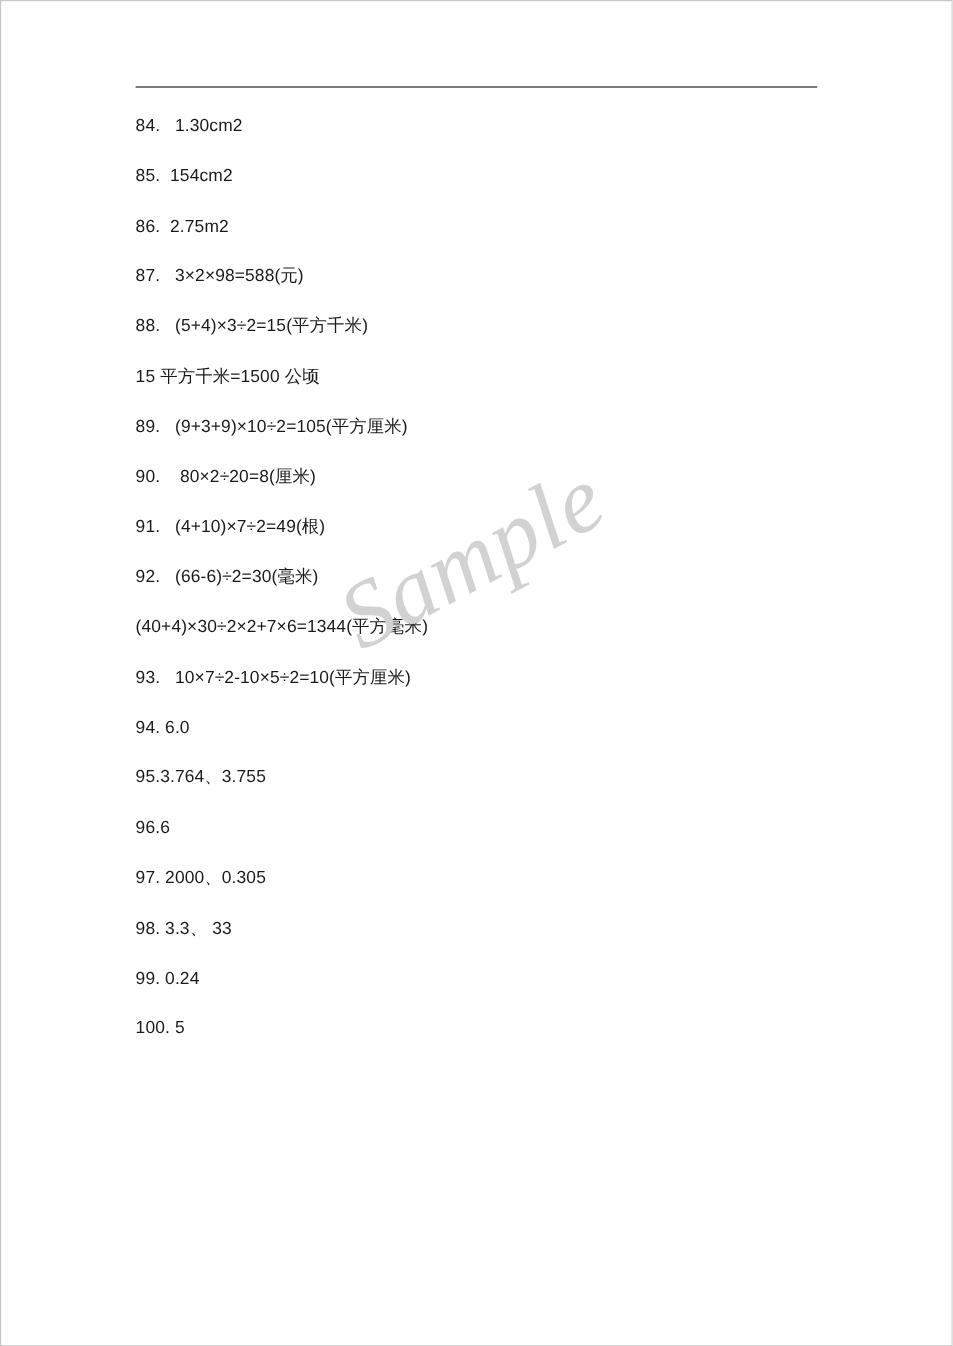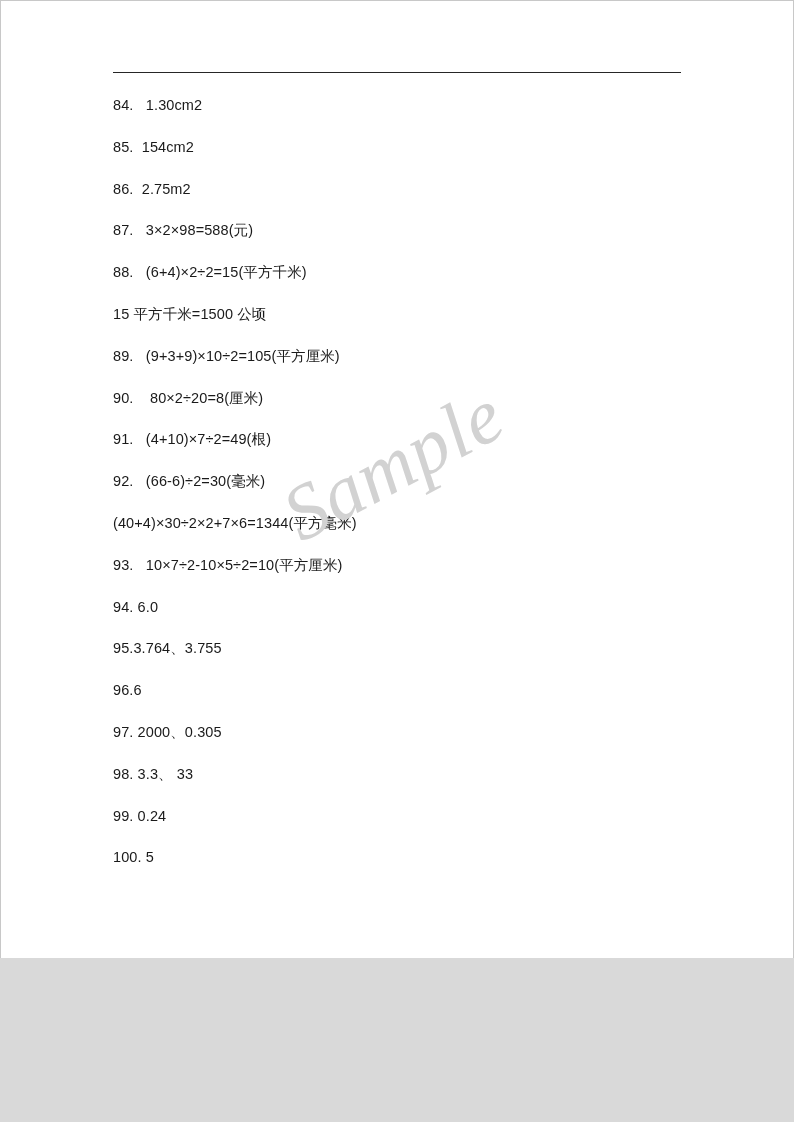--- a/index.html
+++ b/index.html
@@ -6,21 +6,21 @@
     margin: 0;
     padding: 0;
     background: #d9d9d9;
   }
   body {
     font-family: "Liberation Sans", sans-serif;
   }
   .page {
     position: relative;
     width: 794px;
-    height: 958px;
+    height: 1122px;
     background: #ffffff;
     margin: 0 auto;
     overflow: hidden;
     box-sizing: border-box;
   }
   .page-border {
     position: absolute;
     left: 0;
     top: 0;
     width: 794px;
@@ -77,21 +77,21 @@
 
 <div class="page">
   <div class="page-border"></div>
   <div class="header-rule"></div>
 
   <div class="content">
     <p class="line">84.   1.30cm2</p>
     <p class="line">85.  154cm2</p>
     <p class="line">86.  2.75m2</p>
     <p class="line">87.   3×2×98=588(元)</p>
-    <p class="line">88.   (6+4)×2÷2=15(平方千米)</p>
+    <p class="line">88.   (5+4)×3÷2=15(平方千米)</p>
     <p class="line">15 平方千米=1500 公顷</p>
     <p class="line">89.   (9+3+9)×10÷2=105(平方厘米)</p>
     <p class="line">90.    80×2÷20=8(厘米)</p>
     <p class="line">91.   (4+10)×7÷2=49(根)</p>
     <p class="line">92.   (66-6)÷2=30(毫米)</p>
     <p class="line">(40+4)×30÷2×2+7×6=1344(平方毫米)</p>
     <p class="line">93.   10×7÷2-10×5÷2=10(平方厘米)</p>
     <p class="line">94. 6.0</p>
     <p class="line">95.3.764、3.755</p>
     <p class="line">96.6</p>

